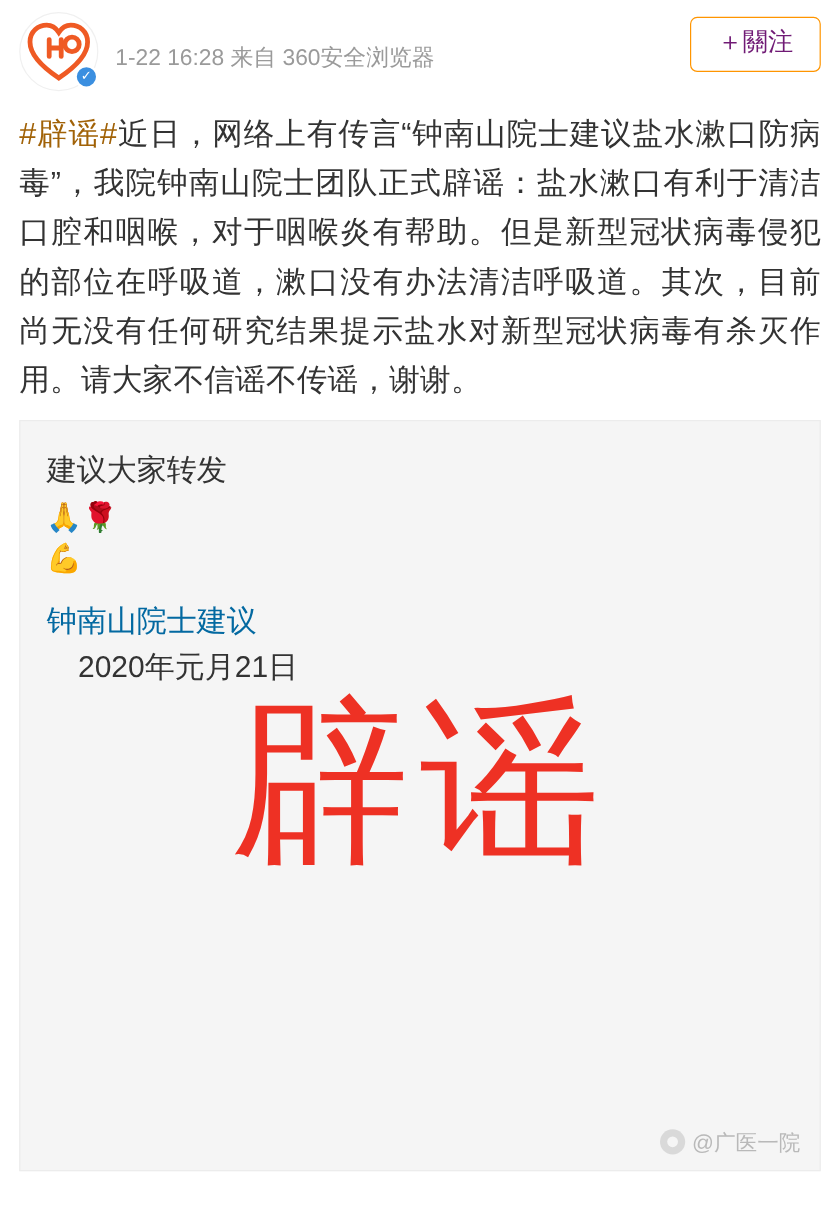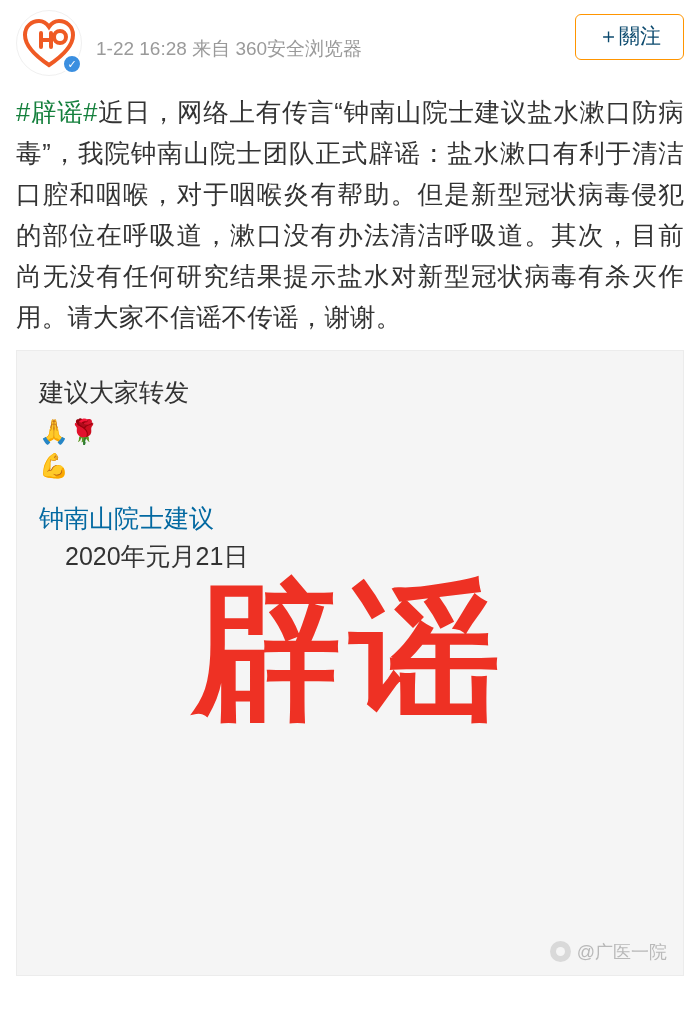--- a/index.html
+++ b/index.html
@@ -87,39 +87,39 @@
   }
   .meta .src { color: #9a9a9a; }
   .follow-btn {
     flex: 0 0 auto;
     margin-top: 4px;
     margin-left: 10px;
     height: 44px;
     padding: 0 22px;
     border: 1px solid #ff9500;
     border-radius: 6px;
-    color: #0c4a6e;
+    color: #701a75;
     background: #ffffff;
     font-size: 21px;
     line-height: 42px;
     white-space: nowrap;
     cursor: pointer;
   }
 
   
   .body-text {
     margin-top: 10px;
     font-size: 25.5px;
     line-height: 41px;
     color: #333333;
     letter-spacing: 0.2px;
     text-align: justify;
   }
   .topic {
-    color: #15803d;
+    color: #a16207;
   }
 
   
   .card {
     position: relative;
     margin-top: 12px;
     background: #f5f5f5;
     border: 1px solid #ececec;
     box-sizing: border-box;
     width: 668px;
@@ -155,21 +155,21 @@
   .emoji-row { font-size: 24px; line-height: 34px; }
 
   
   .stamp {
     position: absolute;
     left: 50%;
     top: 300px;
     transform: translate(-50%, -50%);
     font-size: 150px;
     line-height: 150px;
-    font-weight: 700;
+    font-weight: 400;
     color: #ee3124;
     letter-spacing: 8px;
     white-space: nowrap;
     pointer-events: none;
     font-family: "Liberation Sans", "DejaVu Sans", sans-serif;
   }
 
   
   .watermark {
     position: absolute;

